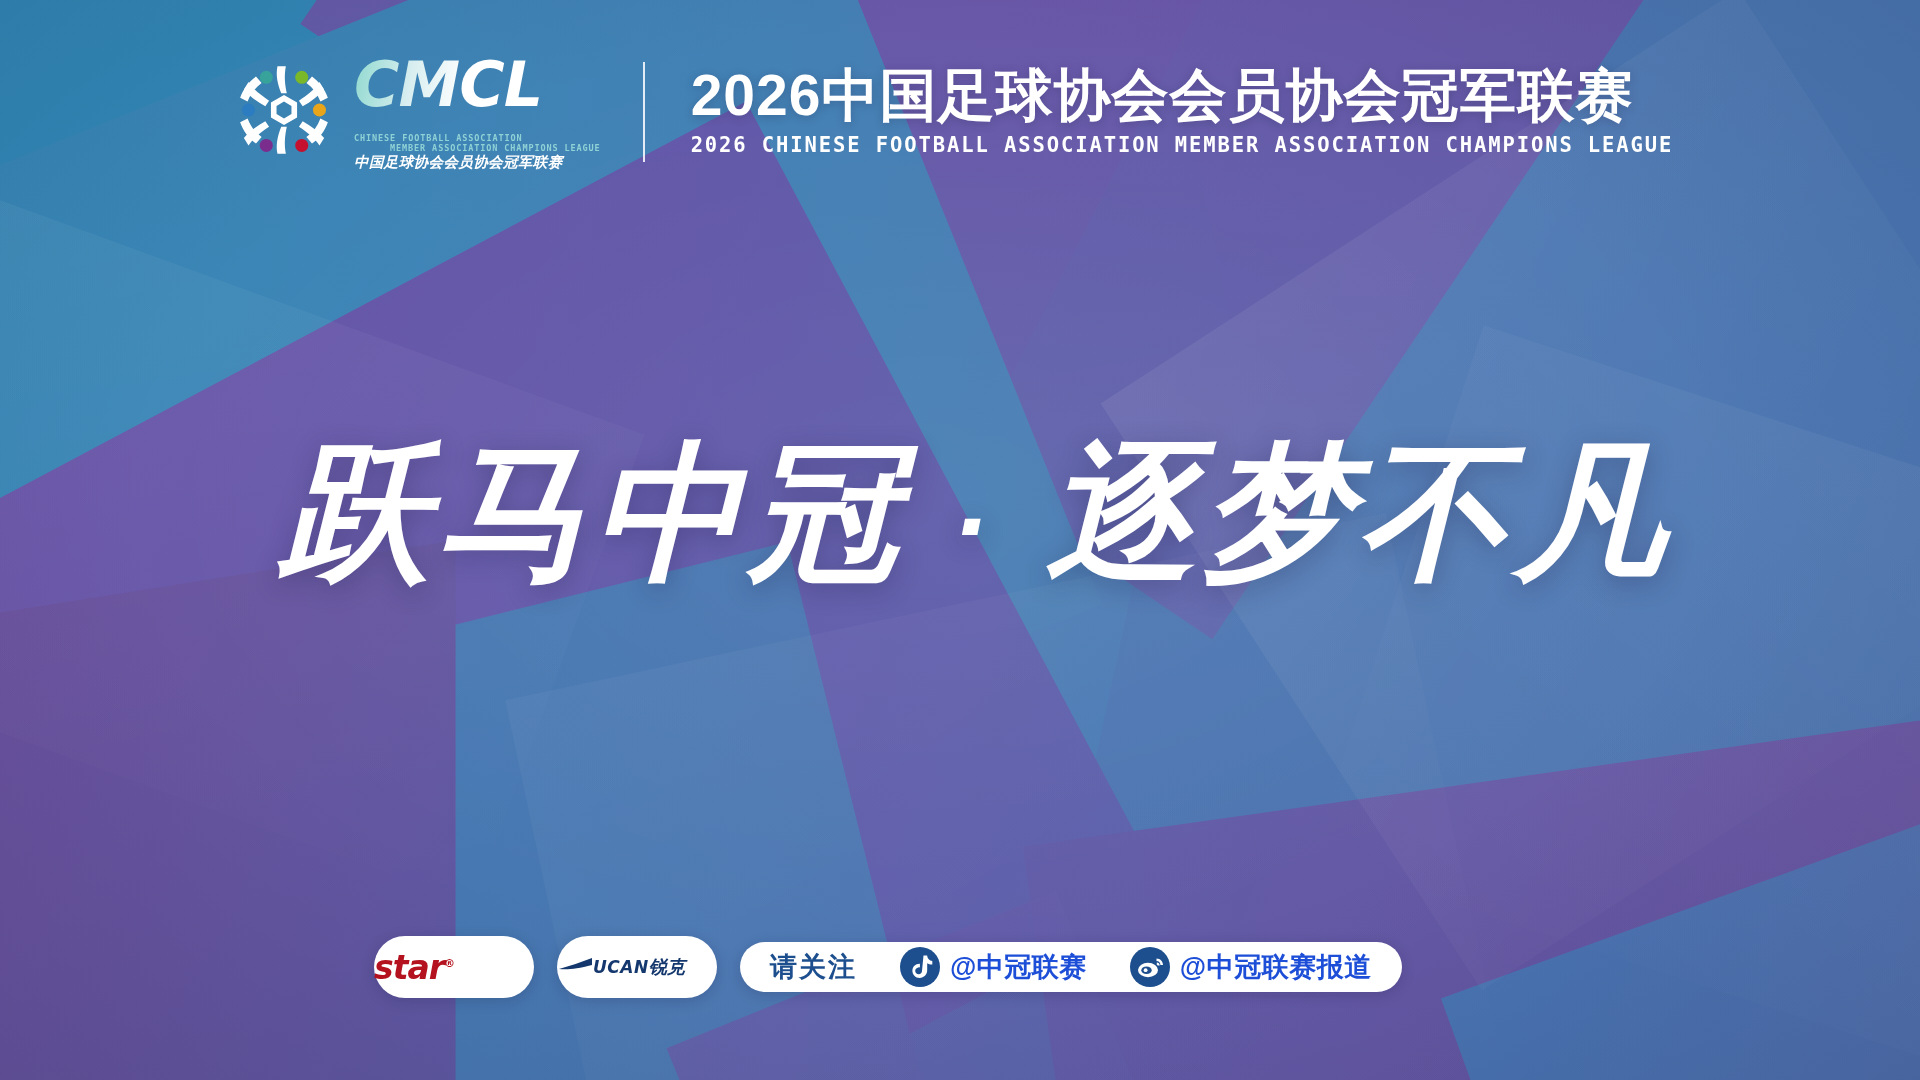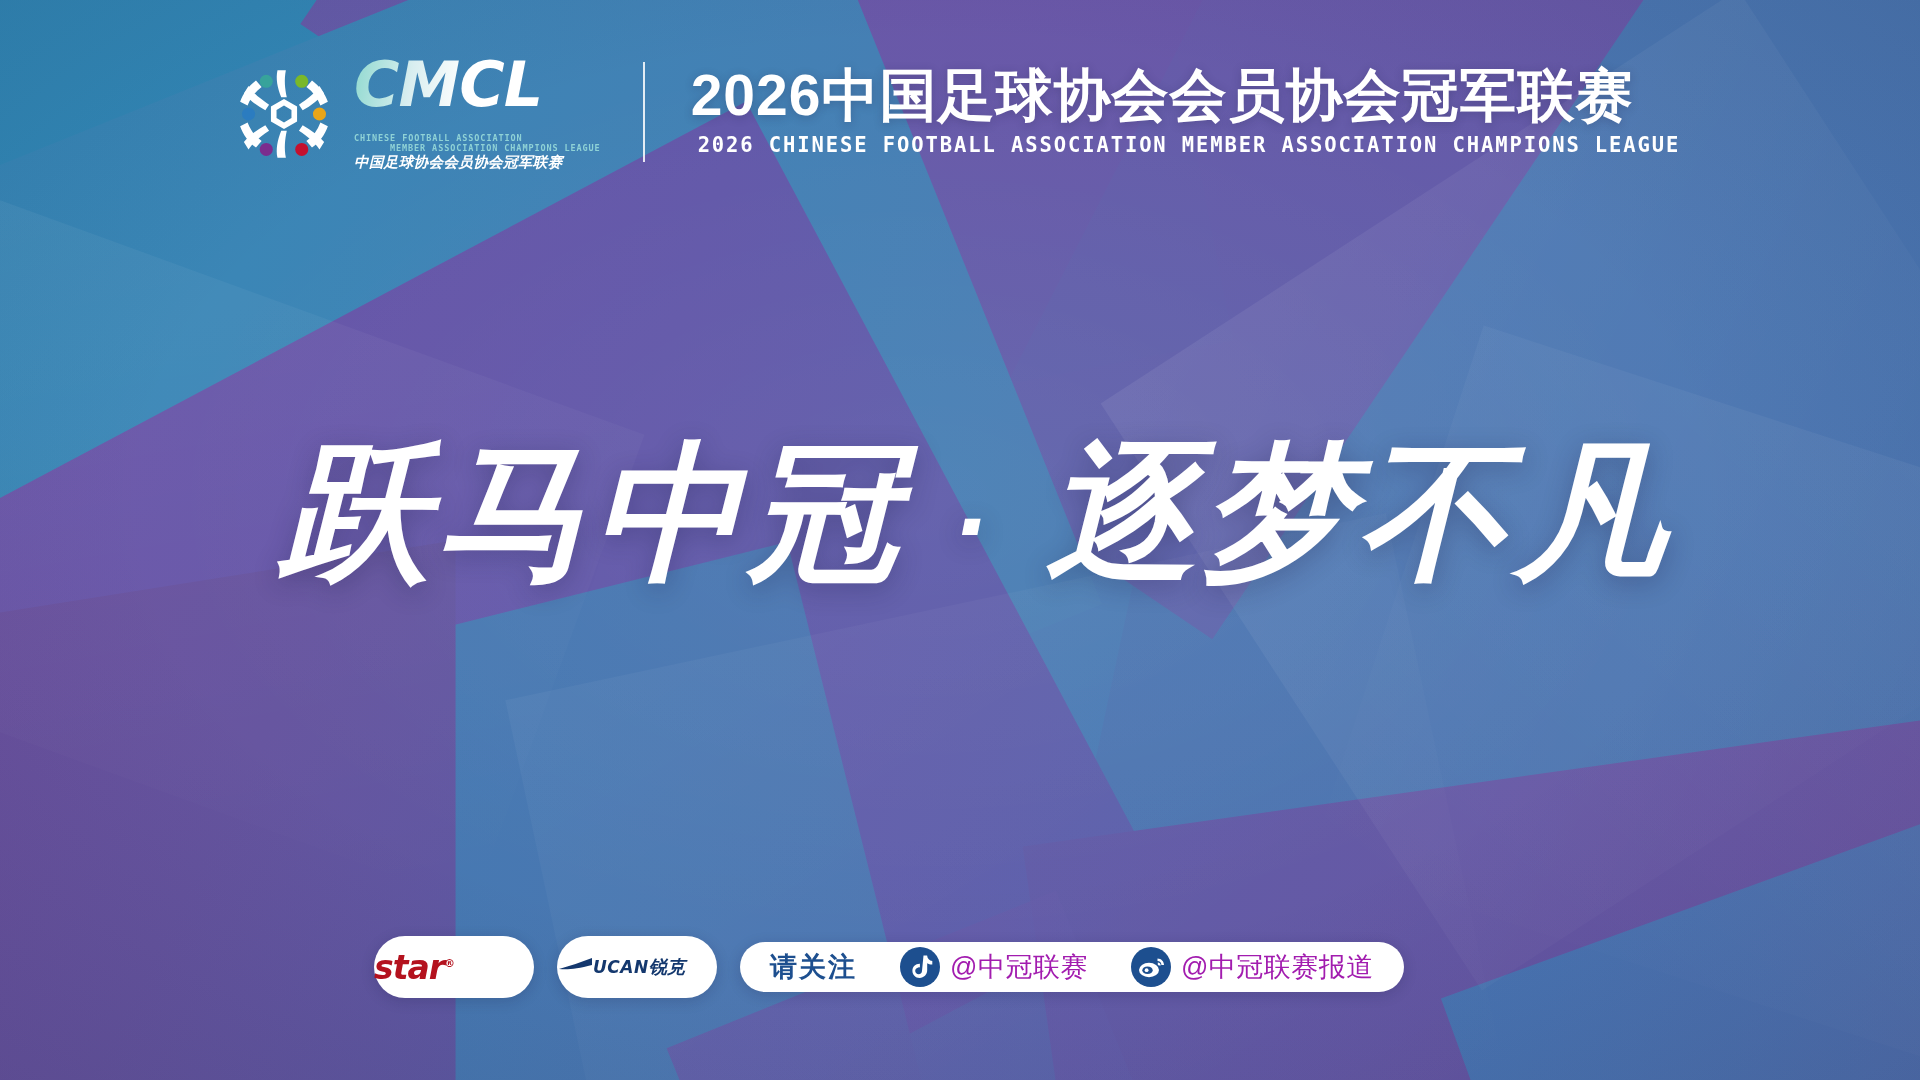--- a/index.html
+++ b/index.html
@@ -108,21 +108,21 @@
   .sh-wedge-2{
     left:700px;top:960px;width:420px;height:260px;
     background:linear-gradient(120deg,#6a55a6,#5f5ca8);
     transform:rotate(-22deg);opacity:.7;
   }
   .vignette{position:absolute;inset:0;
     background:radial-gradient(ellipse at 48% 46%,rgba(255,255,255,.05) 0%,rgba(0,0,0,0) 55%,rgba(20,20,50,.13) 100%);}
 
   
   .header{position:absolute;left:228px;top:54px;display:flex;align-items:center;gap:0;}
-  .logo-wrap{display:flex;align-items:flex-end;gap:14px;}
+  .logo-wrap{display:flex;align-items:flex-start;gap:14px;}
   .logo-mark{width:112px;height:112px;flex:0 0 112px;}
   .logo-type{display:flex;flex-direction:column;justify-content:center;line-height:1;}
   .cmcl{
     font-size:62px;font-weight:bold;font-style:italic;letter-spacing:-1px;
     background:linear-gradient(100deg,#8fd9cf 0%,#d9eef0 24%,#ffffff 46%,#ffffff 72%,#eef3fb 100%);
     -webkit-background-clip:text;background-clip:text;color:transparent;
     font-family:"DejaVu Sans","Liberation Sans",sans-serif;
   }
   .cmcl-en1,.cmcl-en2{
     font-size:8.5px;letter-spacing:.9px;color:#8fd2d6;font-weight:bold;
@@ -135,21 +135,20 @@
   }
   .divider{width:2px;height:100px;background:rgba(255,255,255,.85);margin:0 46px 0 42px;}
   .title-block{display:flex;flex-direction:column;}
   .title-cn{
     font-size:57px;font-weight:bold;color:#ffffff;letter-spacing:1px;line-height:1.02;
     text-shadow:0 2px 10px rgba(30,30,70,.25);
   }
   .title-en{
     font-size:20.5px;font-weight:bold;color:#ffffff;letter-spacing:1.9px;margin-top:9px;
     font-family:"DejaVu Sans Mono","Liberation Mono",monospace;
-    margin-left:7px;
   }
 
   
   .slogan{
     position:absolute;left:0;right:0;top:438px;text-align:center;
     font-size:150px;font-weight:bold;font-style:italic;color:#ffffff;
     letter-spacing:6px;line-height:1;
     text-shadow:0 6px 26px rgba(25,28,70,.30);
     white-space:nowrap;
     padding-left:30px;
@@ -158,21 +157,21 @@
 
   
   .footer{position:absolute;left:374px;top:936px;display:flex;align-items:center;gap:23px;}
   .pill{
     background:#ffffff;border-radius:999px;display:flex;align-items:center;justify-content:flex-start;
     box-shadow:0 3px 14px rgba(20,20,60,.18);
   }
   .pill-sponsor{width:160px;height:62px;}
   .pill-social{height:50px;padding:0 30px;gap:13px;}
   .follow-label{font-size:27px;font-weight:bold;color:#1d4f8f;letter-spacing:2px;}
-  .handle{font-size:27px;font-weight:normal;color:#a21caf;letter-spacing:.5px;}
+  .handle{font-size:27px;font-weight:bold;color:#1d4ed8;letter-spacing:.5px;}
   .soc-item{display:flex;align-items:center;gap:9px;}
   .soc-gap{width:16px;}
   .star-logo{
     font-size:33px;font-weight:bold;font-style:italic;color:#b4121e;letter-spacing:-1px;
     font-family:"DejaVu Sans","Liberation Sans",sans-serif;position:relative;
   }
   .star-reg{font-size:11px;vertical-align:super;}
   .ucan-wrap{display:flex;align-items:center;}
   .ucan-txt{font-size:17px;font-weight:bold;font-style:italic;color:#14386e;letter-spacing:.5px;
     font-family:"DejaVu Sans","Liberation Sans",sans-serif;}

